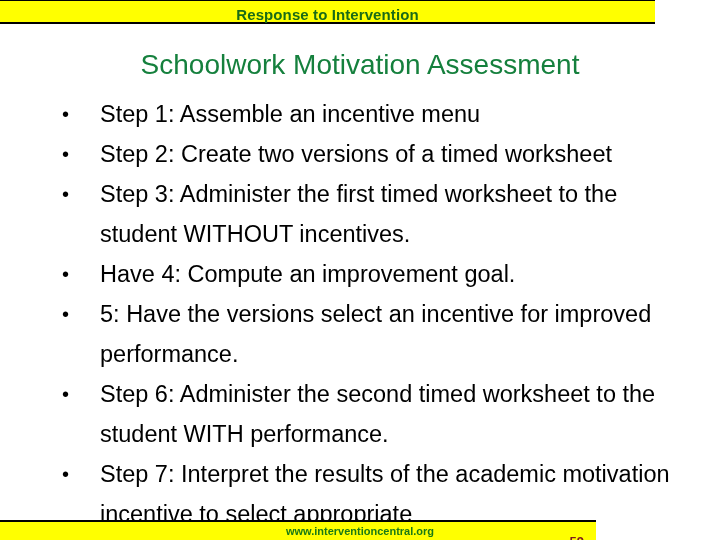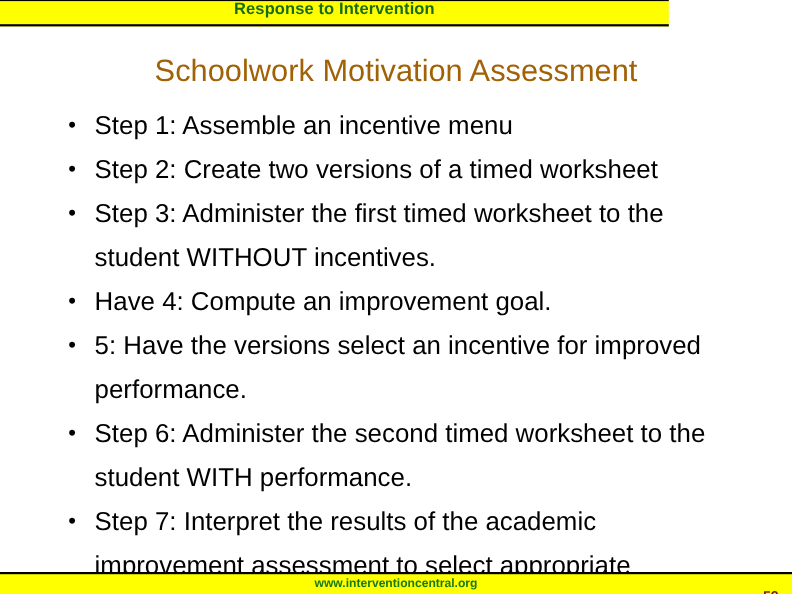--- a/index.html
+++ b/index.html
@@ -21,48 +21,48 @@
     height: 540px;
     background: #ffffff;
     overflow: hidden;
   }
 
   
   .header-banner {
     position: absolute;
     left: 0;
     top: 0;
-    width: 608px;
+    width: 655px;
     height: 24px;
     background: #ffff00;
     border-top: 1px solid #000000;
     border-bottom: 2px solid #000000;
     box-sizing: border-box;
     display: flex;
-    align-items: flex-start;
+    align-items: flex-end;
     justify-content: center;
     z-index: 5;
   }
   .header-banner-title {
     color: #1a6b16;
     font-size: 15px;
     font-weight: bold;
     letter-spacing: 0.1px;
     line-height: 1;
     white-space: nowrap;
   }
 
   
   .slide-title {
     position: absolute;
     left: 0;
     top: 50px;
     width: 720px;
     text-align: center;
-    color: #a16207;
+    color: #15803d;
     font-size: 28px;
     font-weight: normal;
     line-height: 1.1;
     white-space: nowrap;
   }
 
   
   .body-list {
     position: absolute;
     left: 56px;
@@ -87,28 +87,29 @@
     left: 6px;
     top: 0;
     width: 18px;
     line-height: 40px;
     font-size: 20px;
     color: #000000;
     text-align: left;
   }
   .bullet-text {
     display: block;
+    margin-left: 14px;
   }
 
   
   .footer-banner {
     position: absolute;
     left: 0;
     bottom: 0;
-    width: 720px;
+    width: 596px;
     height: 20px;
     background: #ffff00;
     border-top: 2px solid #000000;
     box-sizing: border-box;
     z-index: 6;
   }
   .footer-url {
     position: absolute;
     left: 0;
     top: 0;
@@ -164,21 +165,21 @@
     <li class="bullet-item">
       <span class="bullet-marker">•</span>
       <span class="bullet-text">5: Have the versions select an incentive for improved performance.</span>
     </li>
     <li class="bullet-item">
       <span class="bullet-marker">•</span>
       <span class="bullet-text">Step 6: Administer the second timed worksheet to the student WITH performance.</span>
     </li>
     <li class="bullet-item">
       <span class="bullet-marker">•</span>
-      <span class="bullet-text">Step 7: Interpret the results of the academic improvement assessment to select appropriate</span>
+      <span class="bullet-text">Step 7: Interpret the results of the academic motivation incentive to select appropriate</span>
     </li>
   </ul>
 
   <div class="footer-banner">
     <span class="footer-url">www.interventioncentral.org</span>
     <span class="footer-pagenum">59</span>
   </div>
 
 </div>
 

